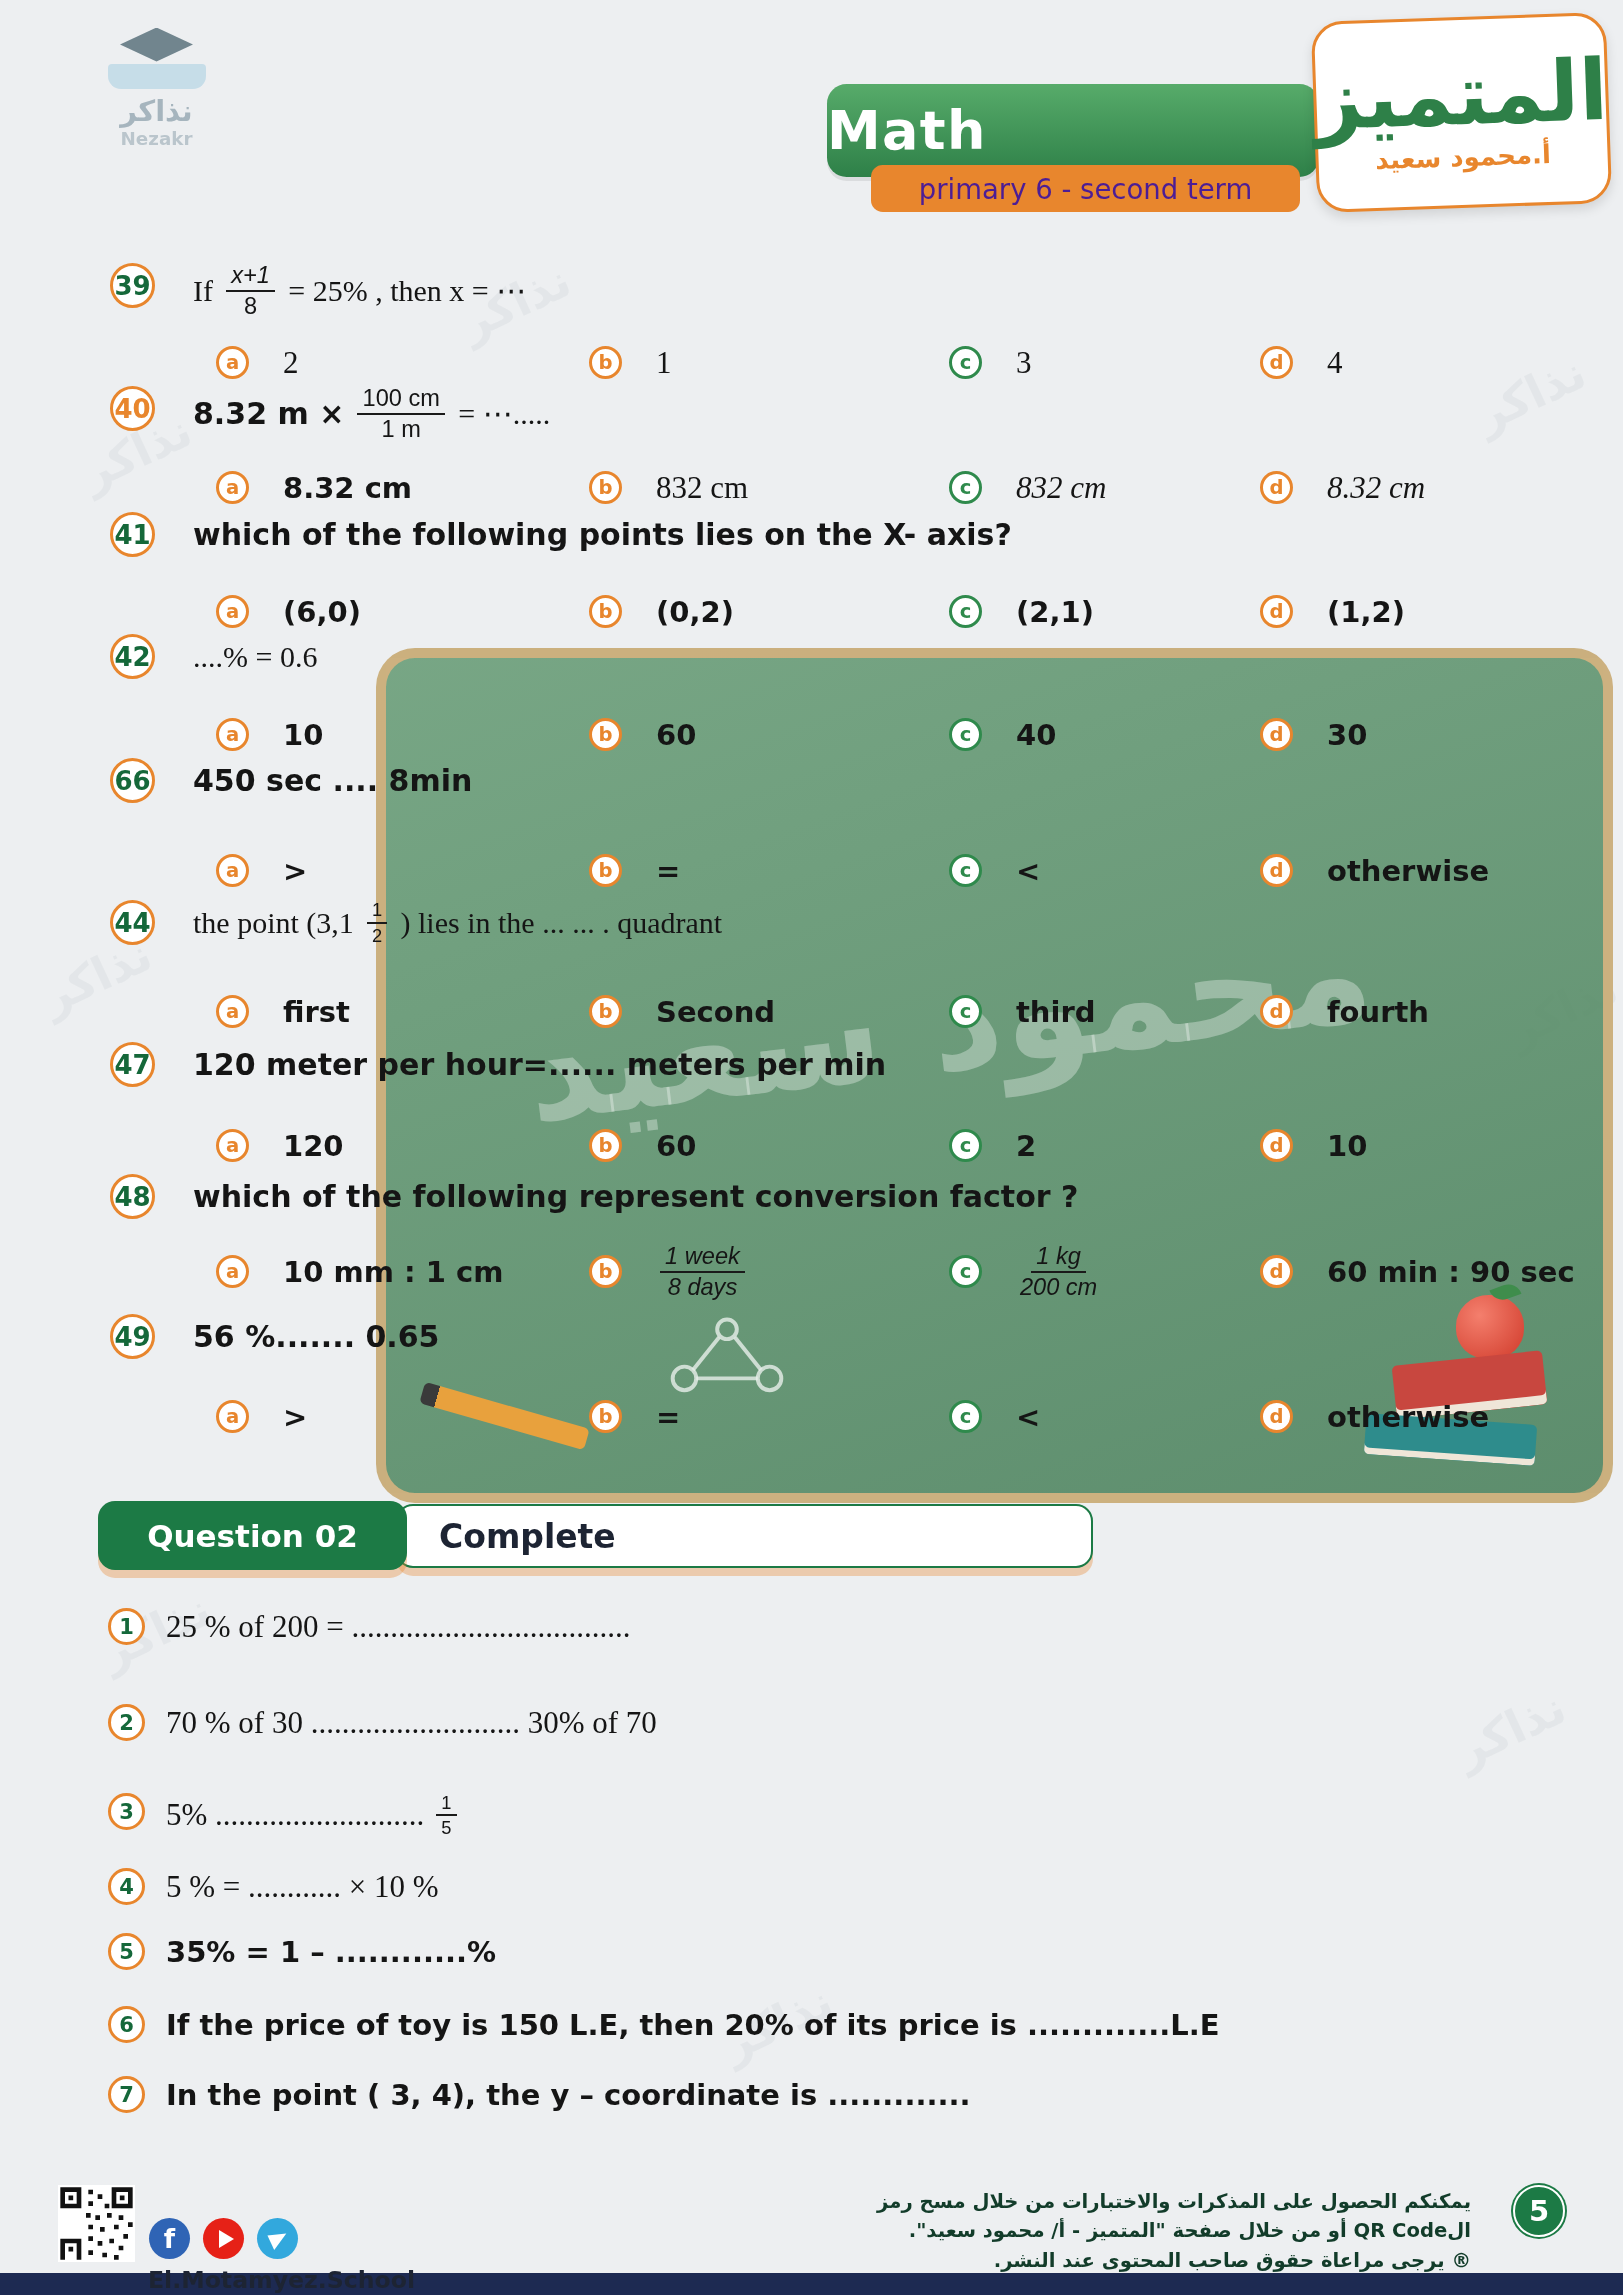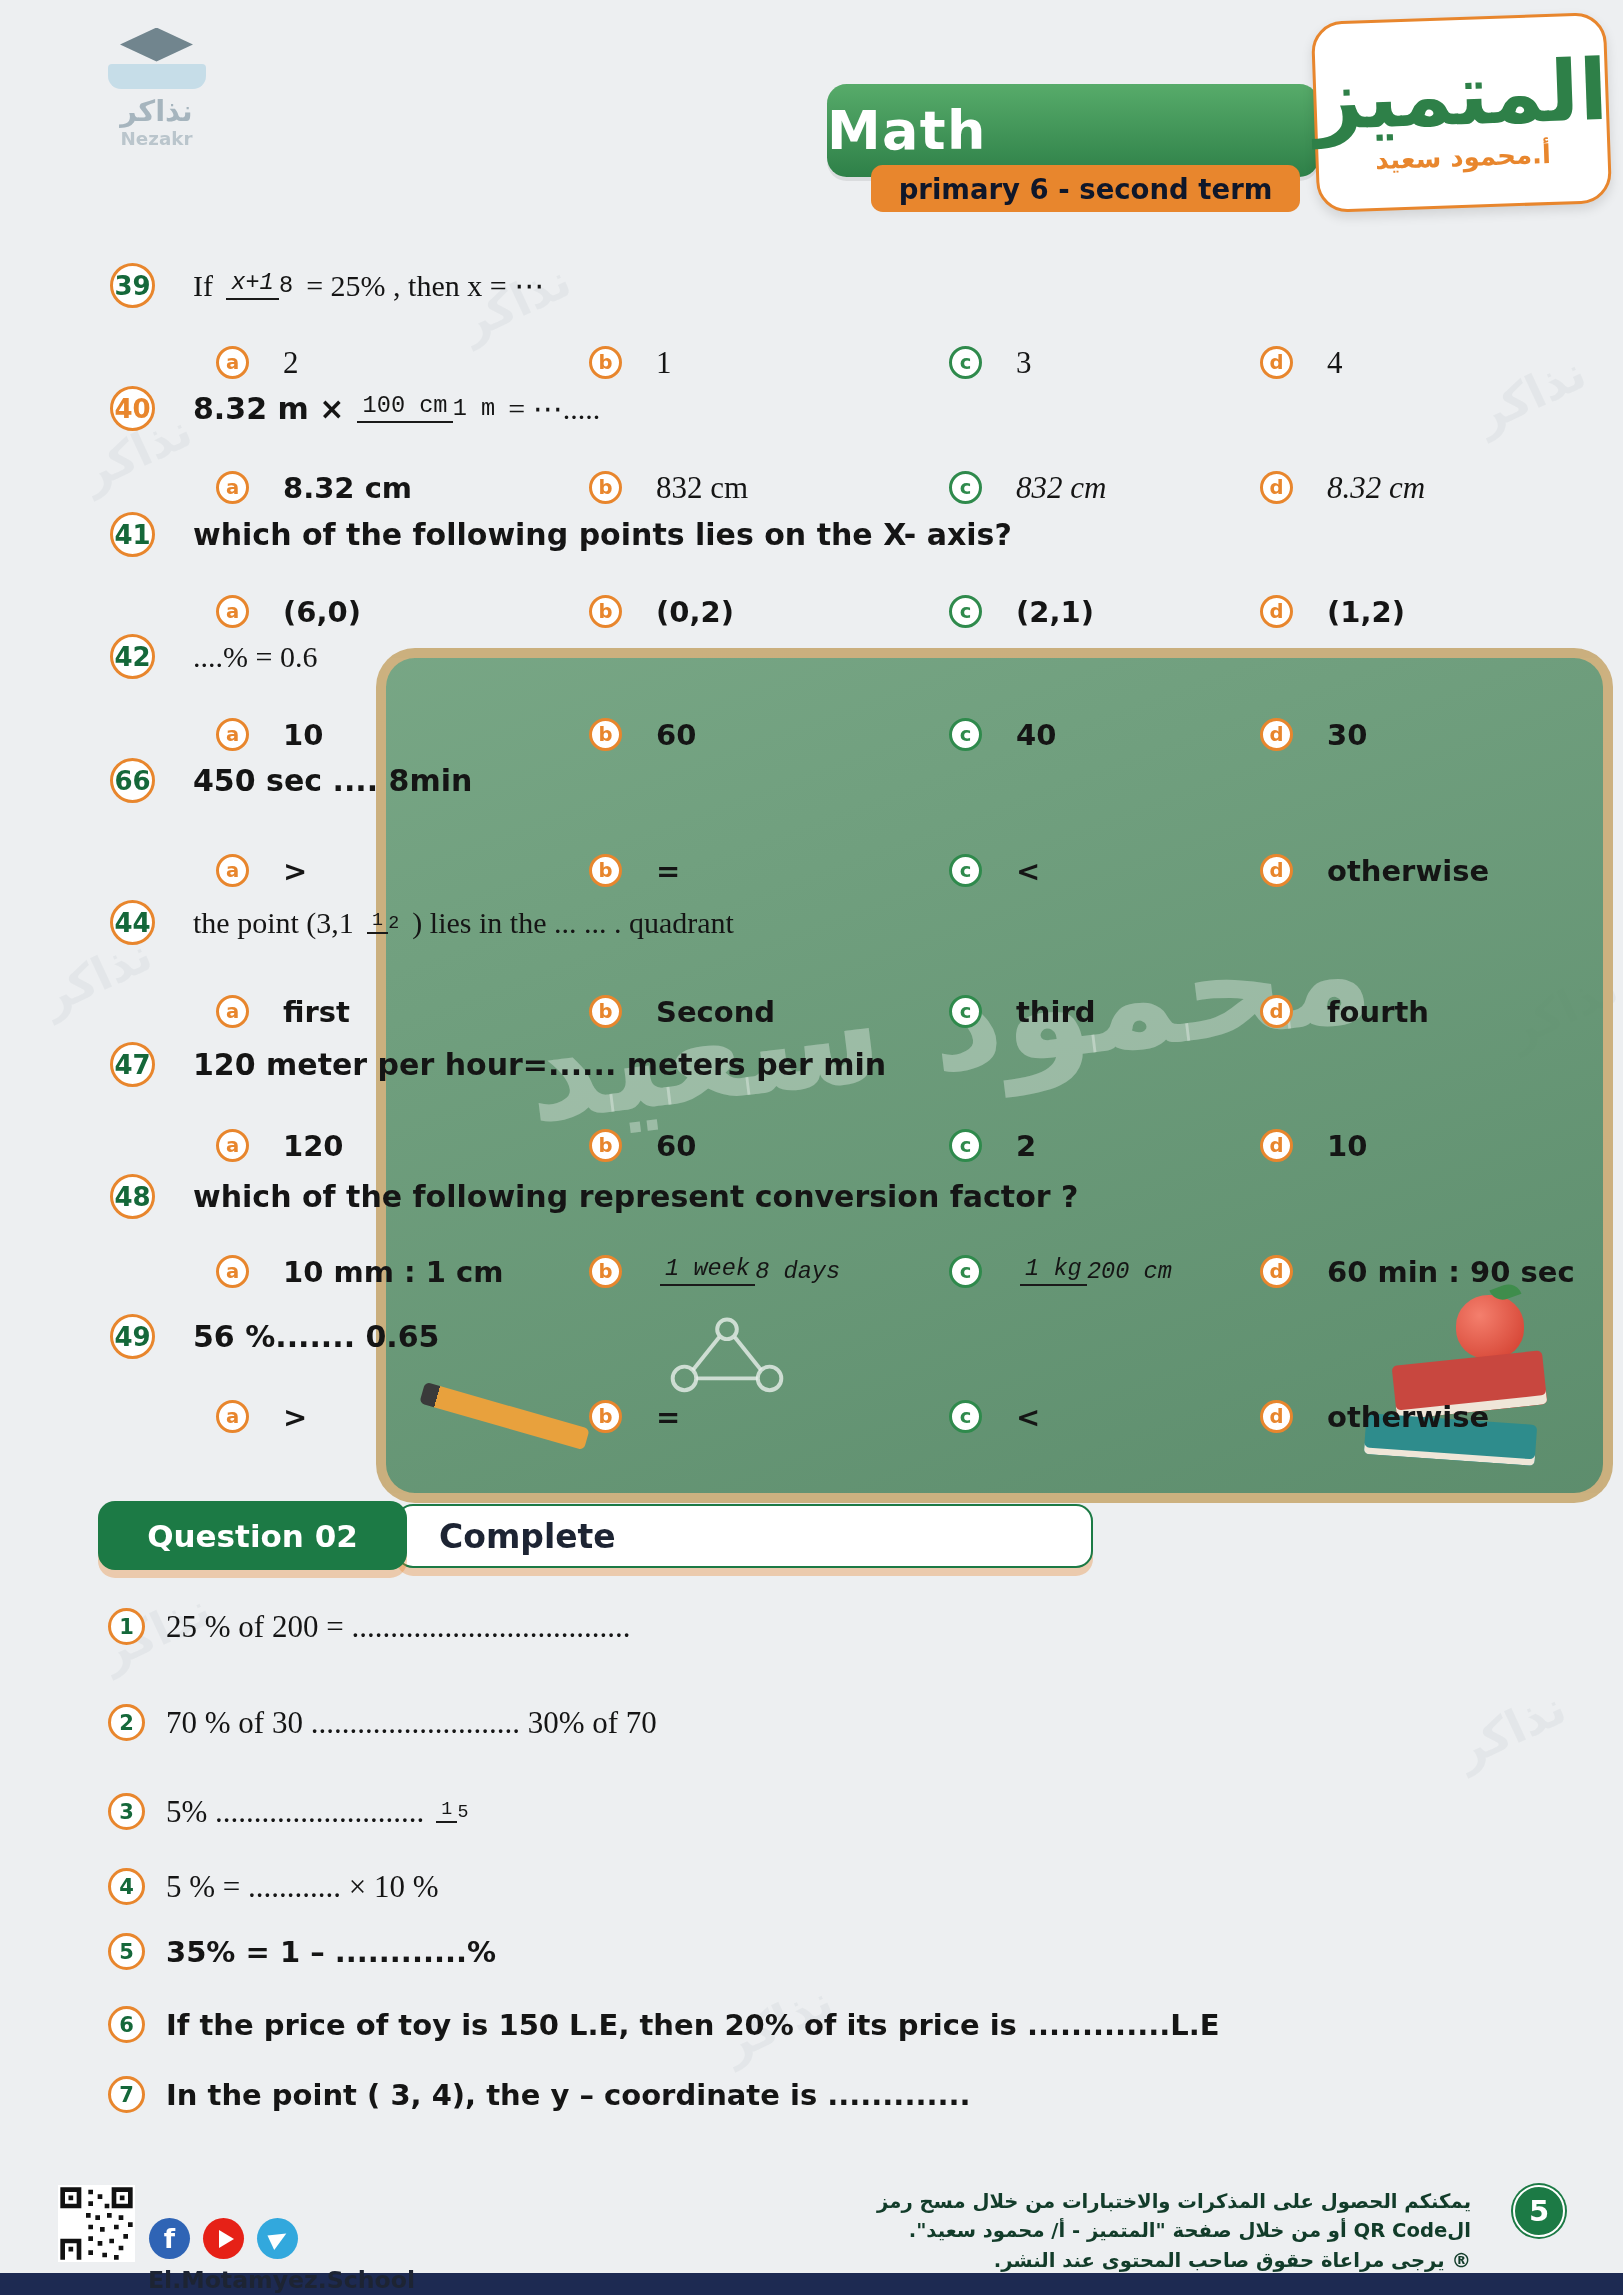--- a/index.html
+++ b/index.html
@@ -28,21 +28,21 @@
          transform:rotate(16deg);border-radius:5.2px;}
   .molecule{position:absolute;left:655px;top:1303px;z-index:1;opacity:.85;}
 
   
   .math-banner{position:absolute;left:827px;top:84px;width:492px;height:93px;z-index:2;
          background:linear-gradient(180deg,#57ab6a,#2e8048);border-radius:19.6px;
          display:flex;align-items:center;justify-content:flex-start;box-shadow:0 3.9px 0 rgba(0,0,0,.08);}
   .math-banner span{color:#fff;font-size:54px;font-weight:bold;letter-spacing:1.3px;}
   .grade-banner{position:absolute;left:871px;top:165px;width:429px;height:47px;z-index:3;
          background:#e8862d;border-radius:11.8px;display:flex;align-items:center;justify-content:center;}
-  .grade-banner span{color:#0f172a;font-size:27.5px;font-weight:bold;}
+  .grade-banner span{color:#4c1d95;font-size:27.5px;font-weight:normal;}
   .brand{position:absolute;left:1314px;top:17px;width:289px;height:185px;z-index:2;
          background:#fff;border:3.9px solid #e8862d;border-radius:31px;transform:rotate(-2deg);
          display:flex;flex-direction:column;align-items:center;justify-content:center;
          box-shadow:0 5.2px 11.8px rgba(0,0,0,.12);}
   .brand-name{color:#2e8048;font-size:84px;font-weight:bold;line-height:1;}
   .brand-teacher{color:#e8862d;font-size:26px;font-weight:bold;margin-top:5.2px;}
   .nezakr{position:absolute;left:65px;top:27.5px;width:183px;text-align:center;opacity:.75;z-index:2;}
   .cap{width:73px;height:34px;margin:0 auto;background:#48626e;
        clip-path:polygon(50% 0,100% 50%,50% 100%,0 50%);}
   .bookicon{width:98px;height:25px;margin:2.6px auto 0;background:#b9d7e6;border-radius:3.9px 3.9px 13px 13px;}
@@ -61,22 +61,22 @@
   .italic{font-style:italic;}
   .q-opts{position:absolute;left:0;width:1623px;height:65px;}
   .opt{position:absolute;top:0;height:65px;display:flex;align-items:center;gap:34px;}
   .opt.a{left:216px;} .opt.b{left:589px;} .opt.c{left:949px;} .opt.d{left:1260px;}
   .letter{width:33px;height:33px;border-radius:50%;border:3.3px solid;background:#fff;flex:0 0 auto;
        display:flex;align-items:center;justify-content:center;font-size:19.6px;font-weight:bold;box-sizing:border-box;}
   .letter.or{border-color:#e8862d;color:#e8862d;}
   .letter.gr{border-color:#2f8a4c;color:#2f8a4c;}
   .opt-label{font-size:29px;font-weight:bold;white-space:nowrap;}
   .opt-label.serif{font-size:31px;font-weight:normal;}
-  .frac{display:inline-flex;align-items:center;line-height:1.05;
-       font-size:23.6px;margin:0 3.9px;font-family:Liberation Mono, monospace;font-weight:normal;}
+  .frac{display:inline-flex;flex-direction:column;align-items:center;line-height:1.05;
+       font-size:23.6px;margin:0 3.9px;font-family:Liberation Sans, sans-serif;font-weight:normal;}
   .frac .fn{border-bottom:2px solid #1a1a1a;padding:0 5.2px 2px;}
   .frac .fd{padding-top:2px;}
   .frac.sm{font-size:18.3px;}
 
   
   .q2-banner{position:absolute;left:98px;top:1501px;height:69px;z-index:2;}
   .q2-right{position:absolute;left:298px;top:3.3px;width:697px;height:64px;background:#fff;
        border:2.6px solid #1c7a45;border-radius:17px;display:flex;align-items:center;
        padding-left:41px;font-size:33px;font-weight:bold;color:#1d2433;box-sizing:border-box;
        box-shadow:0 7.9px 0 rgba(232,134,45,.35);}

